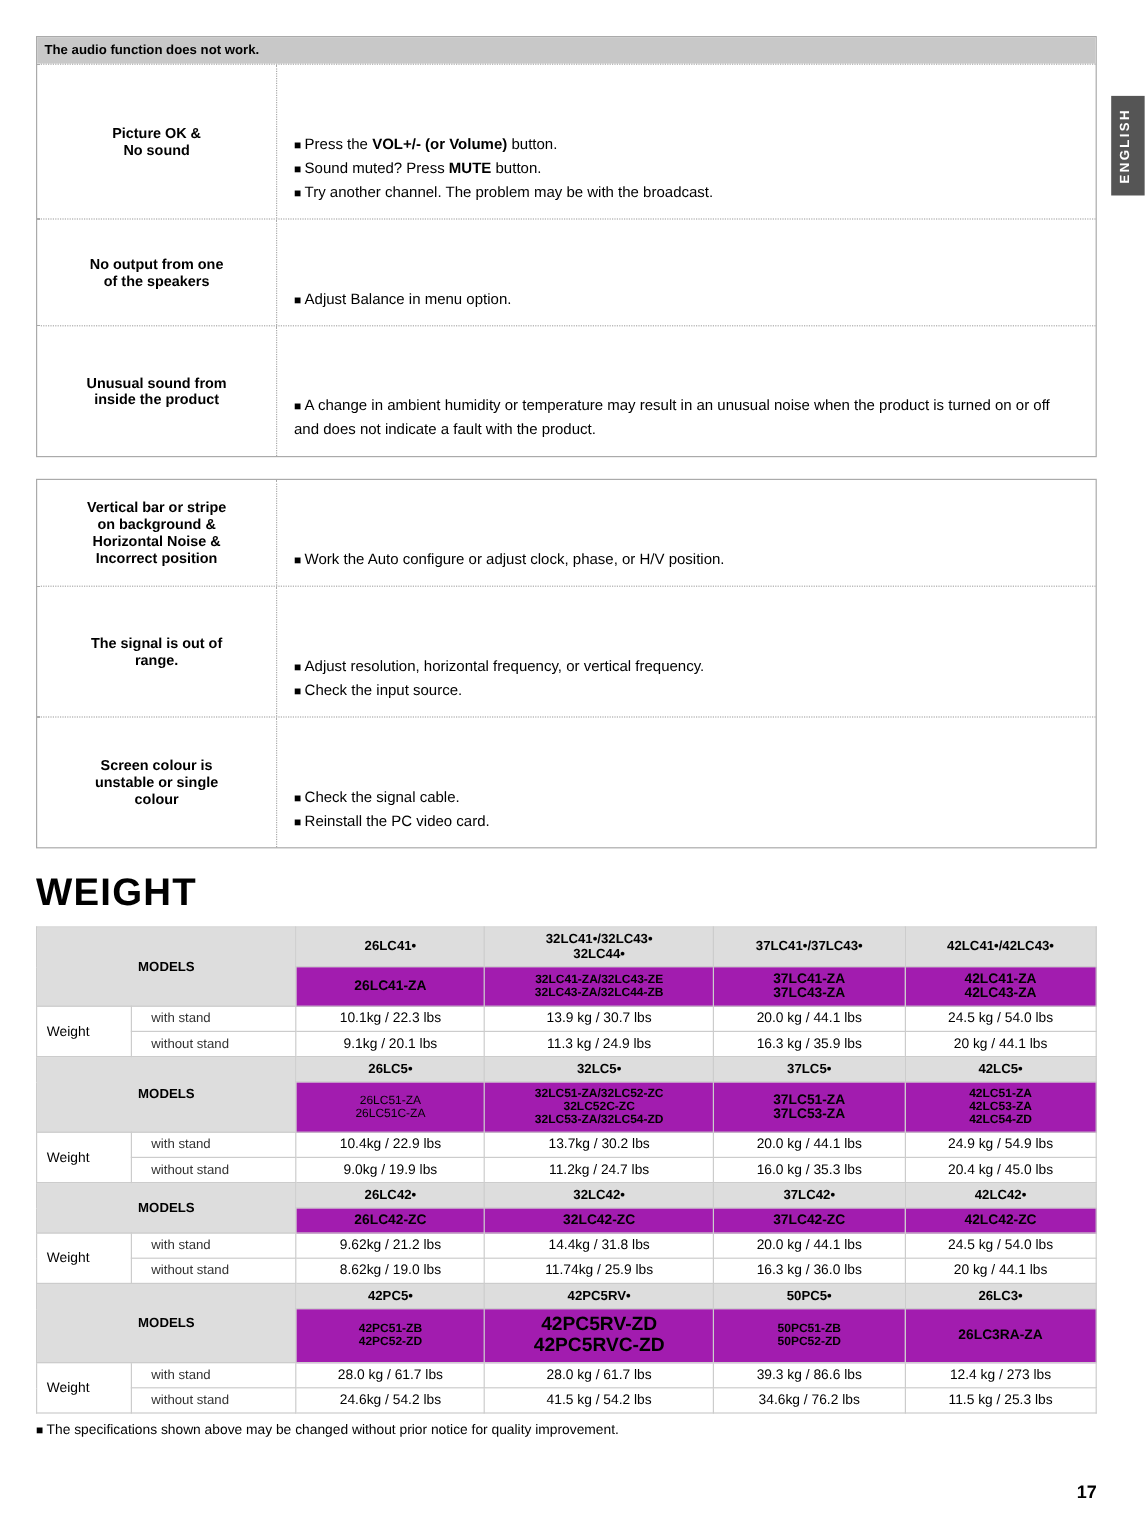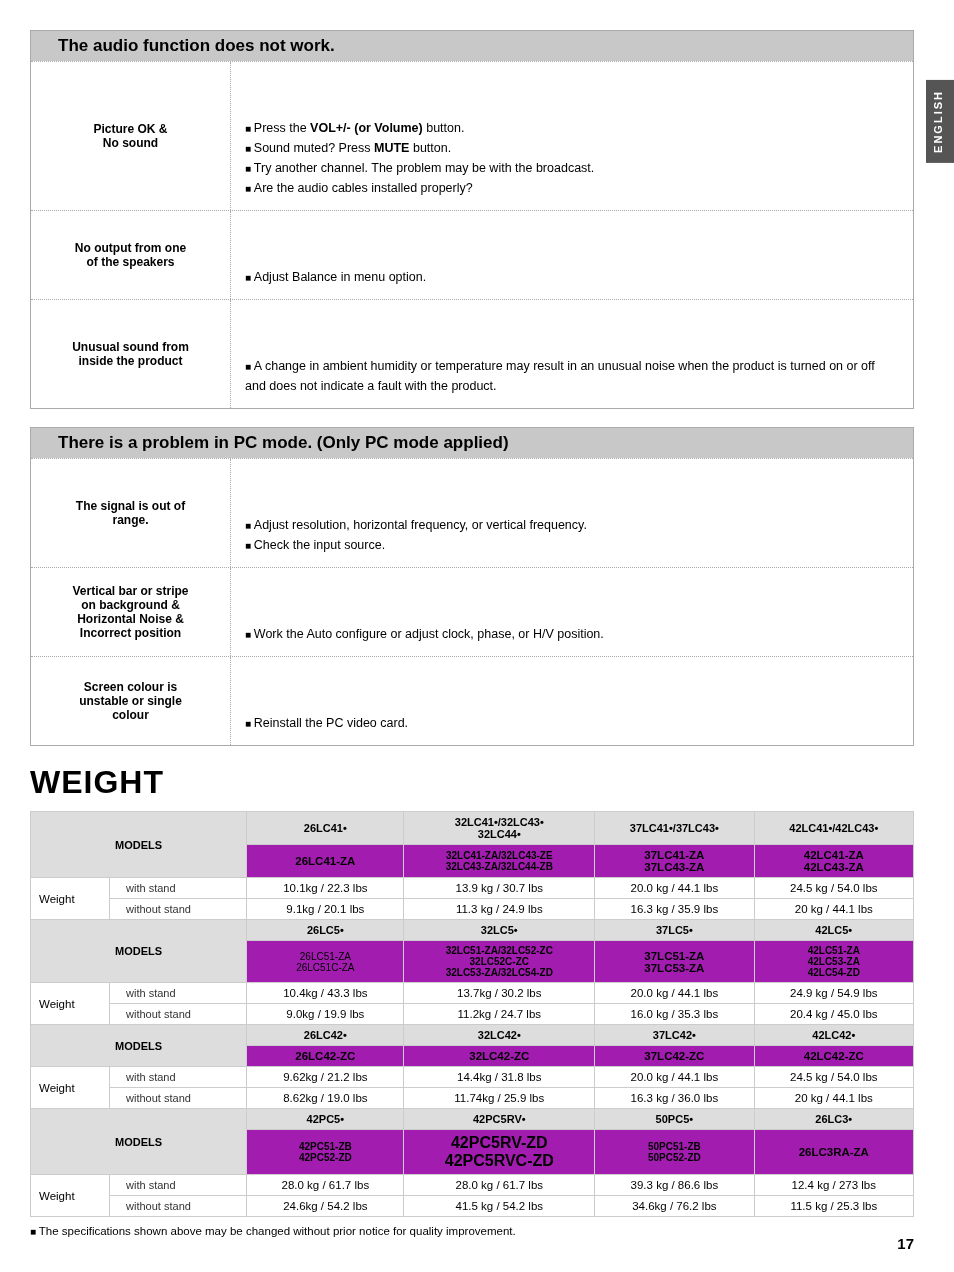--- a/index.html
+++ b/index.html
@@ -31,22 +31,22 @@
       letter-spacing: 2px;
     }
 
     
     .trouble-section {
       border: 1px solid #aaa;
       margin-bottom: 18px;
     }
     .trouble-header {
       background: #c8c8c8;
-      padding: 5px 27px;
-      font-size: 17px;
+      padding: 5px 6px;
+      font-size: 11px;
       font-weight: bold;
     }
     .trouble-row {
       display: flex;
       border-top: 1px dotted #aaa;
     }
     .trouble-row:first-of-type {
       border-top: none;
     }
     .trouble-label {
@@ -149,21 +149,20 @@
   <div class="trouble-section">
     <div class="trouble-header">The audio function does not work.</div>
 
     <div class="trouble-row">
       <div class="trouble-label">Picture OK &amp;<br>No sound</div>
       <div class="trouble-content">
         <ul>
           <li>Press the <strong>VOL+/- (or Volume)</strong> button.</li>
           <li>Sound muted? Press <strong>MUTE</strong> button.</li>
           <li>Try another channel. The problem may be with the broadcast.</li>
-          <li>Are the audio cables installed properly?</li>
         </ul>
       </div>
     </div>
 
     <div class="trouble-row">
       <div class="trouble-label">No output from one<br>of the speakers</div>
       <div class="trouble-content">
         <ul>
           <li>Adjust Balance in menu option.</li>
         </ul>
@@ -174,45 +173,45 @@
       <div class="trouble-label">Unusual sound from<br>inside the product</div>
       <div class="trouble-content">
         <ul>
           <li>A change in ambient humidity or temperature may result in an unusual noise when the product is turned on or off and does not indicate a fault with the product.</li>
         </ul>
       </div>
     </div>
   </div>
 
   <div class="trouble-section">
-    <div class="trouble-header">There is a problem in PC mode.  (Only PC mode applied)</div>
+
+    <div class="trouble-row">
+      <div class="trouble-label">Vertical bar or stripe<br>on background &amp;<br>Horizontal Noise &amp;<br>Incorrect position</div>
+      <div class="trouble-content">
+        <ul>
+          <li>Work the Auto configure or adjust clock, phase, or H/V position.</li>
+        </ul>
+      </div>
+    </div>
 
     <div class="trouble-row">
       <div class="trouble-label">The signal is out of<br>range.</div>
       <div class="trouble-content">
         <ul>
           <li>Adjust resolution, horizontal frequency, or vertical frequency.</li>
           <li>Check the input source.</li>
         </ul>
       </div>
     </div>
 
     <div class="trouble-row">
-      <div class="trouble-label">Vertical bar or stripe<br>on background &amp;<br>Horizontal Noise &amp;<br>Incorrect position</div>
-      <div class="trouble-content">
-        <ul>
-          <li>Work the Auto configure or adjust clock, phase, or H/V position.</li>
-        </ul>
-      </div>
-    </div>
-
-    <div class="trouble-row">
       <div class="trouble-label">Screen colour is<br>unstable or single<br>colour</div>
       <div class="trouble-content">
         <ul>
+          <li>Check the signal cable.</li>
           <li>Reinstall the PC video card.</li>
         </ul>
       </div>
     </div>
   </div>
 
 </div>
 
 <div>
   <div class="weight-title">WEIGHT</div>
@@ -258,21 +257,21 @@
     </tr>
     <tr>
       <td class="model-name-cell bold-model" style="font-size:10px;font-weight:normal;">26LC51-ZA<br>26LC51C-ZA</td>
       <td class="model-name-cell" style="font-size:10px;">32LC51-ZA/32LC52-ZC<br>32LC52C-ZC<br>32LC53-ZA/32LC54-ZD</td>
       <td class="model-name-cell">37LC51-ZA<br>37LC53-ZA</td>
       <td class="model-name-cell" style="font-size:10px;">42LC51-ZA<br>42LC53-ZA<br>42LC54-ZD</td>
     </tr>
     <tr>
       <td class="row-label" rowspan="2">Weight</td>
       <td class="sub-label">with stand</td>
-      <td>10.4kg / 43.3 lbs</td>
+      <td>10.4kg / 22.9 lbs</td>
       <td>13.7kg / 30.2 lbs</td>
       <td>20.0 kg / 44.1 lbs</td>
       <td>24.9 kg / 54.9 lbs</td>
     </tr>
     <tr>
       <td class="sub-label">without stand</td>
       <td>9.0kg / 19.9 lbs</td>
       <td>11.2kg / 24.7 lbs</td>
       <td>16.0 kg / 35.3 lbs</td>
       <td>20.4 kg / 45.0 lbs</td>

